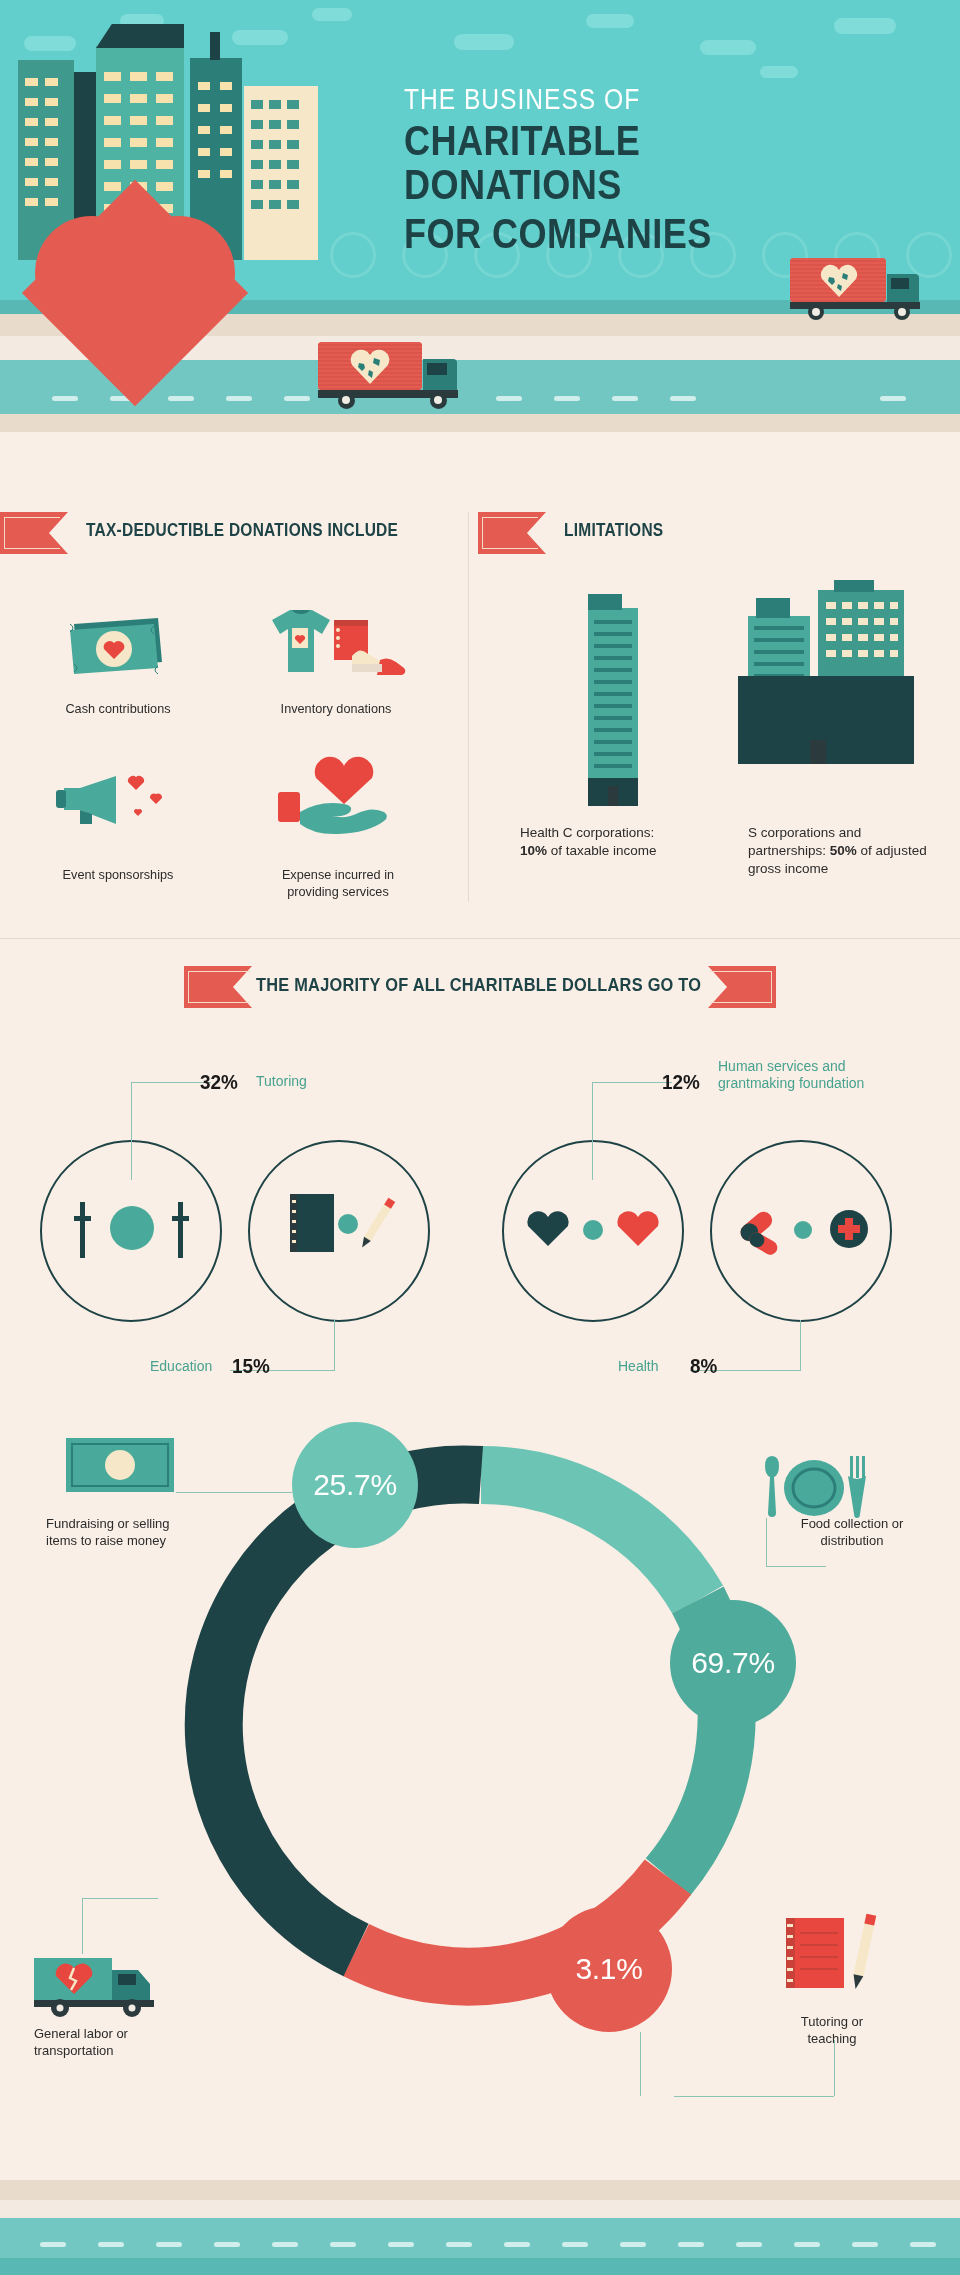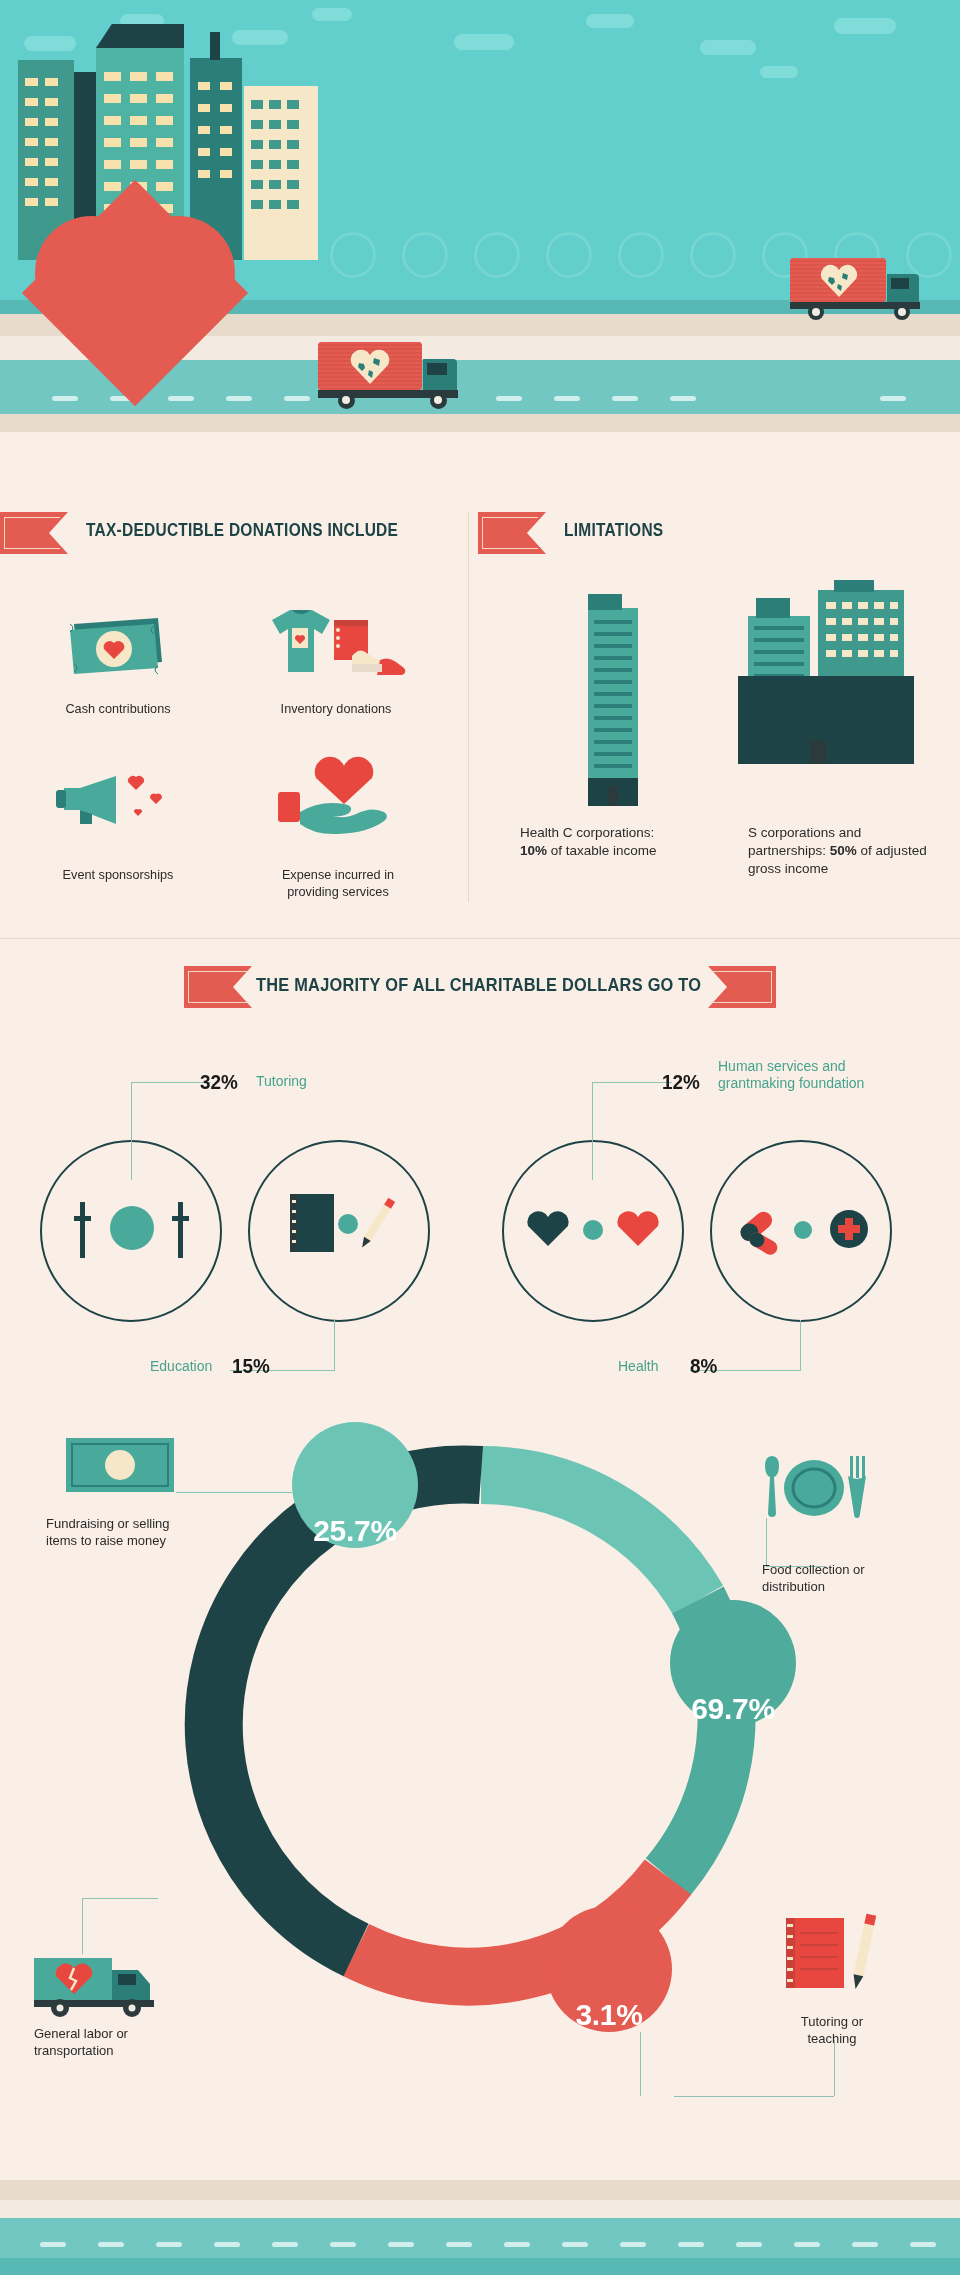--- a/index.html
+++ b/index.html
@@ -101,22 +101,22 @@
   .divider-h { position:absolute; height:1px; background:#e7d8cc; }
 
   
   .big-circle { position:absolute; border:2px solid #1e4346; border-radius:50%; }
   .pct-num { position:absolute; font-weight:800; font-size:21px; color:#1a1a1a;
      transform: scaleX(0.9); transform-origin:left center; white-space:nowrap;}
   .pct-label { position:absolute; font-size:14px; color:#46a28f; line-height:1.2;
      white-space:nowrap; }
   .leader { position:absolute; border-color:#8dc3b4; border-style:solid; border-width:0; }
   .donut-bubble {
-    position:absolute; border-radius:50%; display:flex; align-items:flex-end;
-    justify-content:center; color:#ffffff; font-weight:700; font-size:30px;
+    position:absolute; border-radius:50%; display:flex; align-items:center;
+    justify-content:center; color:#ffffff; font-weight:400; font-size:30px;
     letter-spacing:-0.3px;
   }
   .center-band {
     position:absolute; left:160px; top:1742px; width:610px; height:66px;
     background:#efdfd2; display:flex; align-items:center; justify-content:center;
   }
   .center-band span {
     color:#1e4346; font-size:26px; font-weight:600; letter-spacing:1.2px;
     transform: scaleX(0.9);
   }
@@ -232,20 +232,25 @@
         <div class="win" style="left:43px;top:74px;width:12px;height:9px;background:#3f9a8d;"></div>
         <div class="win" style="left:7px;top:94px;width:12px;height:9px;background:#3f9a8d;"></div>
         <div class="win" style="left:25px;top:94px;width:12px;height:9px;background:#3f9a8d;"></div>
         <div class="win" style="left:43px;top:94px;width:12px;height:9px;background:#3f9a8d;"></div>
         <div class="win" style="left:7px;top:114px;width:12px;height:9px;background:#3f9a8d;"></div>
         <div class="win" style="left:25px;top:114px;width:12px;height:9px;background:#3f9a8d;"></div>
         <div class="win" style="left:43px;top:114px;width:12px;height:9px;background:#3f9a8d;"></div>
       </div>
     </div>
 
+    <div class="title-block">
+      <div class="t-line1">THE BUSINESS OF</div>
+      <div class="t-line2">CHARITABLE DONATIONS</div>
+      <div class="t-line3">FOR COMPANIES</div>
+    </div>
   </div>
 
   <div class="band" style="top:300px;height:14px;background:#58b8b4;"></div>
   <div class="band" style="top:314px;height:22px;background:#e8dbcc;"></div>
   <div class="band" style="top:336px;height:24px;background:#f3ebe1;"></div>
   <div class="band" style="top:360px;height:54px;background:#72c7c2;"></div>
   <div class="band" style="top:414px;height:18px;background:#e8dbcc;"></div>
 
   <div class="road-dash" style="left:52px;top:396px;width:26px;"></div>
   <div class="road-dash" style="left:110px;top:396px;width:26px;"></div>
@@ -578,21 +583,21 @@
       <g fill="#49aa9b">
         <rect x="92" y="4" width="3" height="22"></rect>
         <rect x="98" y="4" width="3" height="22"></rect>
         <rect x="104" y="4" width="3" height="22"></rect>
         <path d="M90 24 q9 6 18 0 l-6 38 q0 4 -3 4 q-3 0 -3 -4 z"></path>
       </g>
     </svg>
   </div>
   <div class="leader" style="left:766px;top:1518px;width:1px;height:48px;background:#8dc3b4;"></div>
   <div class="leader" style="left:766px;top:1566px;width:60px;height:1px;background:#8dc3b4;"></div>
-  <div class="donut-cap" style="left:762px;top:1562px;width:180px;white-space:pre-line;text-align:left;">Food collection or
+  <div class="donut-cap" style="left:762px;top:1516px;width:180px;white-space:pre-line;text-align:center;">Food collection or
 distribution</div>
 
   <div style="position:absolute;left:778px;top:1910px;width:108px;height:92px;">
     <svg width="108" height="92" viewBox="0 0 108 92">
       <rect x="8" y="8" width="58" height="70" fill="#e8473f"></rect>
       <rect x="8" y="8" width="9" height="70" fill="#c94239"></rect>
       <g fill="#f5e7c7">
         <rect x="9" y="14" width="6" height="3"></rect>
           <rect x="9" y="25" width="6" height="3"></rect>
         <rect x="9" y="36" width="6" height="3"></rect>

